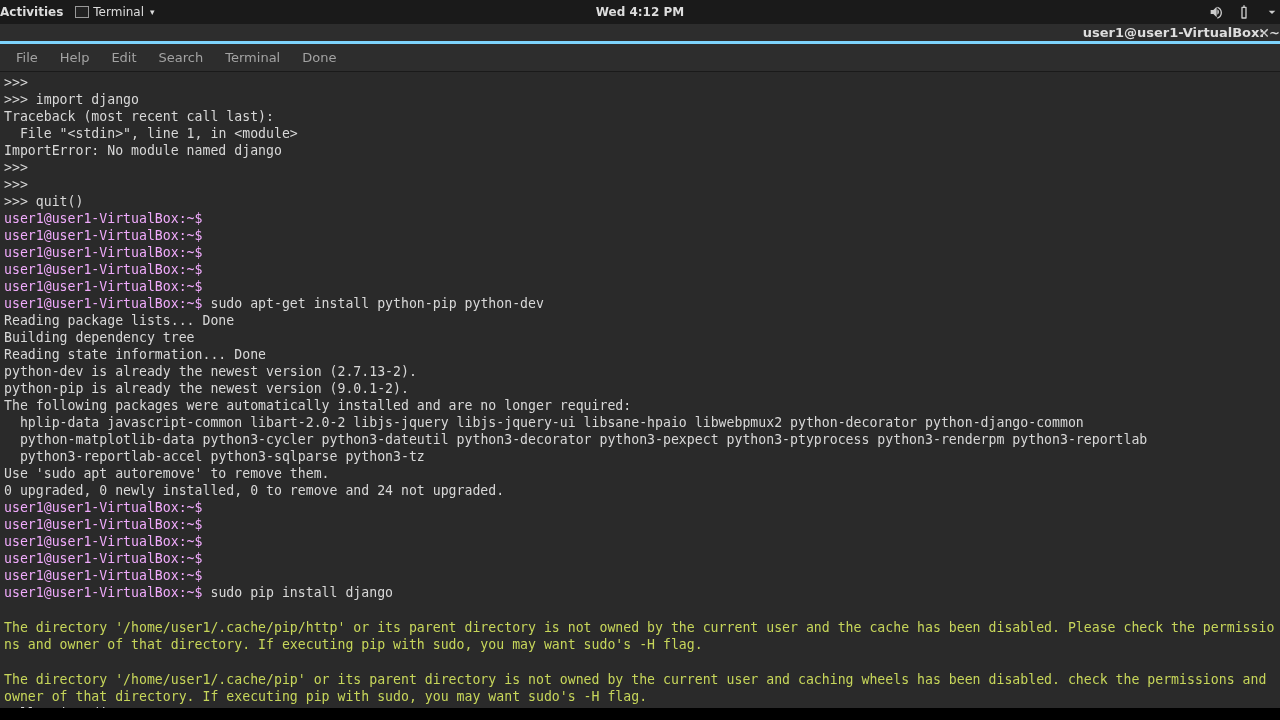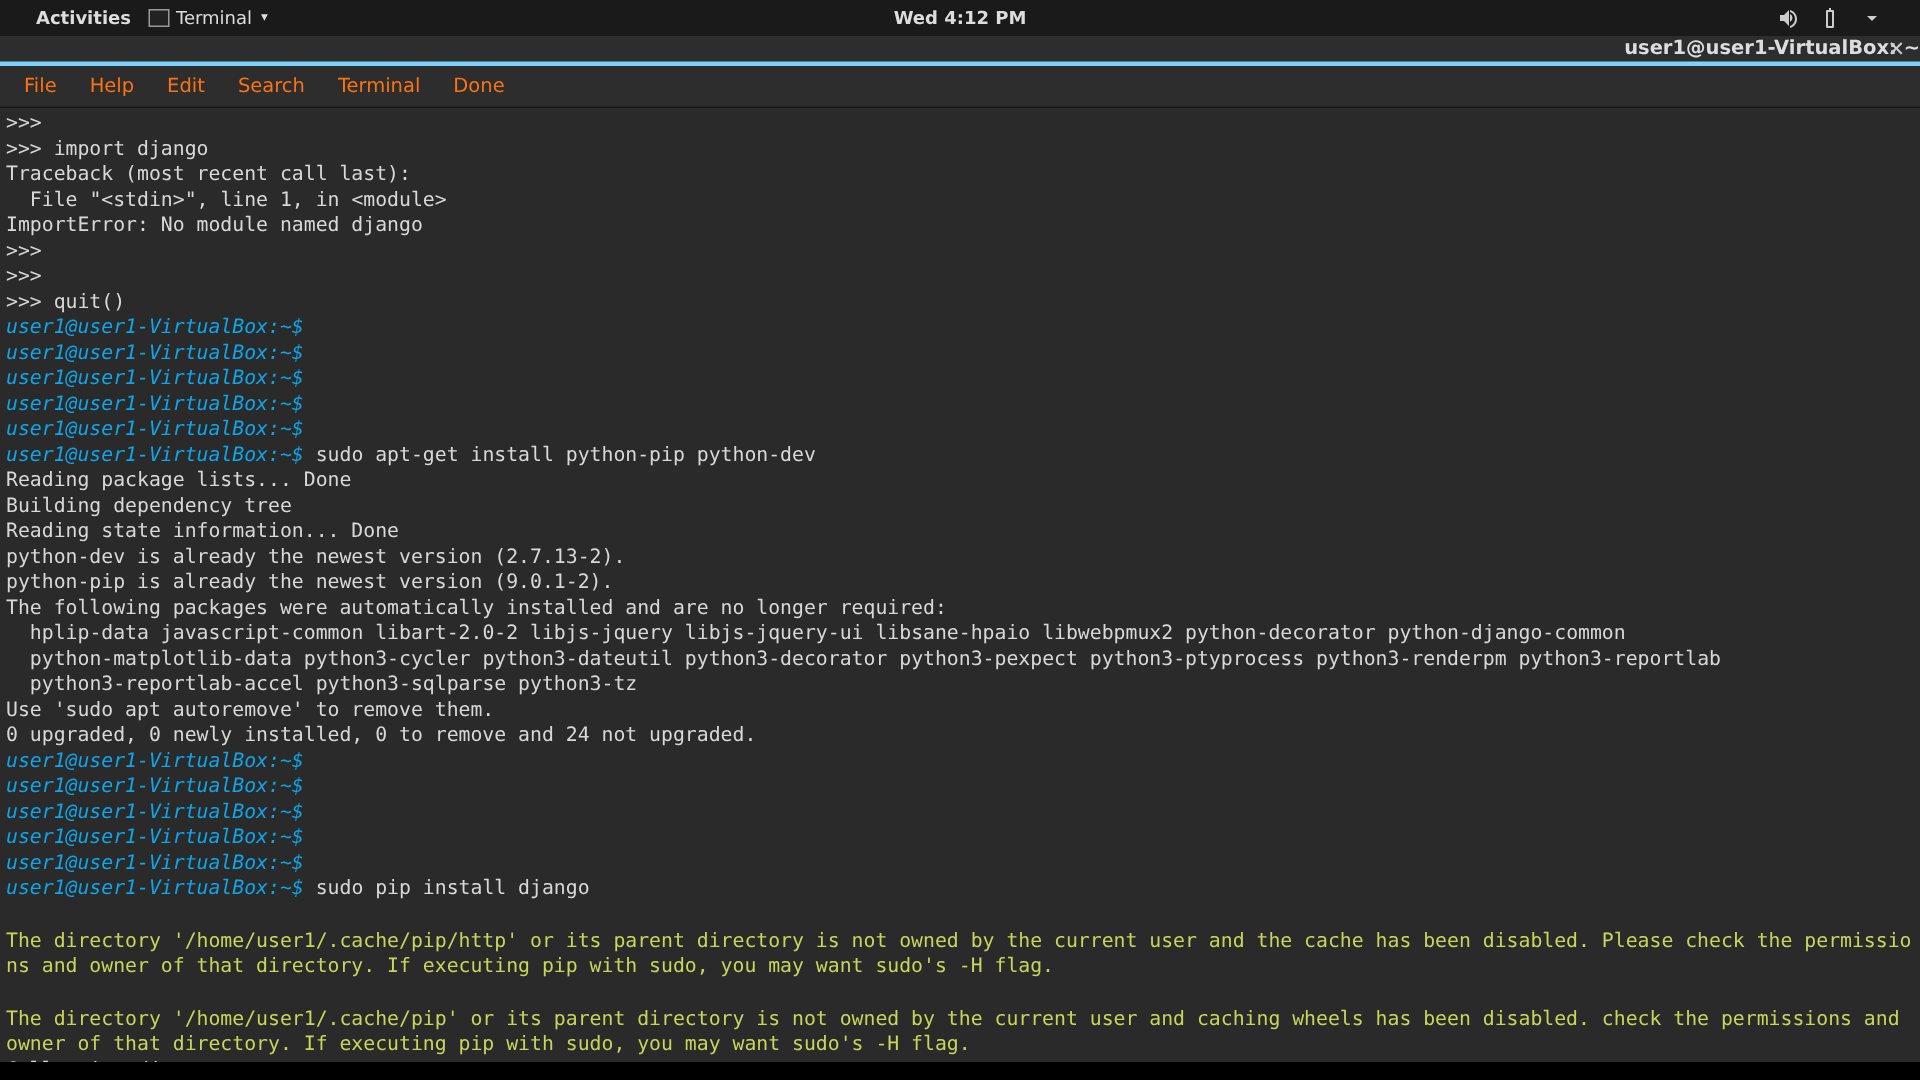--- a/index.html
+++ b/index.html
@@ -4,21 +4,21 @@
 <style>
   * { margin: 0; padding: 0; box-sizing: border-box; }
   html, body { width: 1280px; height: 720px; overflow: hidden; font-family: "DejaVu Sans", "Liberation Sans", sans-serif; background: #000; }
   .top-bar {
     height: 24px;
     background: #1a1a1a;
     color: #ddd;
     display: flex;
     align-items: center;
     font-size: 12px;
-    padding: 0 24px;
+    padding: 0 0;
     position: relative;
   }
   .top-bar .left { display: flex; align-items: center; gap: 12px; }
   .top-bar .center { position: absolute; left: 50%; transform: translateX(-50%); font-weight: bold; }
   .top-bar .right { margin-left: auto; display: flex; align-items: center; gap: 12px; }
   .activities { font-weight: bold; }
   .terminal-launcher { display: flex; align-items: center; gap: 4px; }
   .terminal-launcher .icon {
     width: 14px; height: 12px;
     background: #222; border: 1px solid #999;
@@ -41,21 +41,21 @@
   }
   .title-bar .title { font-weight: bold; }
   .title-bar .close {
     position: absolute; right: 10px; top: 50%; transform: translateY(-50%);
     color: #ccc; font-size: 14px; cursor: pointer;
   }
 
   .menu-bar {
     height: 28px;
     background: #2d2d2d;
-    color: #f97316;
+    color: #a3a3a3;
     display: flex;
     align-items: center;
     font-size: 13px;
     padding: 0 6px;
     gap: 2px;
     border-bottom: 1px solid #1a1a1a;
   }
   .menu-bar .menu-item { padding: 3px 10px; cursor: pointer; }
 
   .term-body {
@@ -63,21 +63,21 @@
     color: #d8d8d8;
     font-family: "DejaVu Sans Mono", "Liberation Mono", monospace;
     font-size: 13.2px;
     line-height: 17px;
     padding: 2px 4px 4px 4px;
     height: calc(720px - 24px - 32px - 28px);
     white-space: pre-wrap;
     word-break: break-all;
     overflow: hidden;
   }
-  .term-body .prompt { color: #0ea5e9; font-style: italic; }
+  .term-body .prompt { color: #f0abfc; }
   .term-body .warn { color: #c7d65a; margin-top: 18px; }
   .term-body .line { display: block; }
   .cursor {
     display: inline-block;
     width: 8px; height: 15px;
     background: #d8d8d8;
     vertical-align: bottom;
   }
 </style>
 </head>

